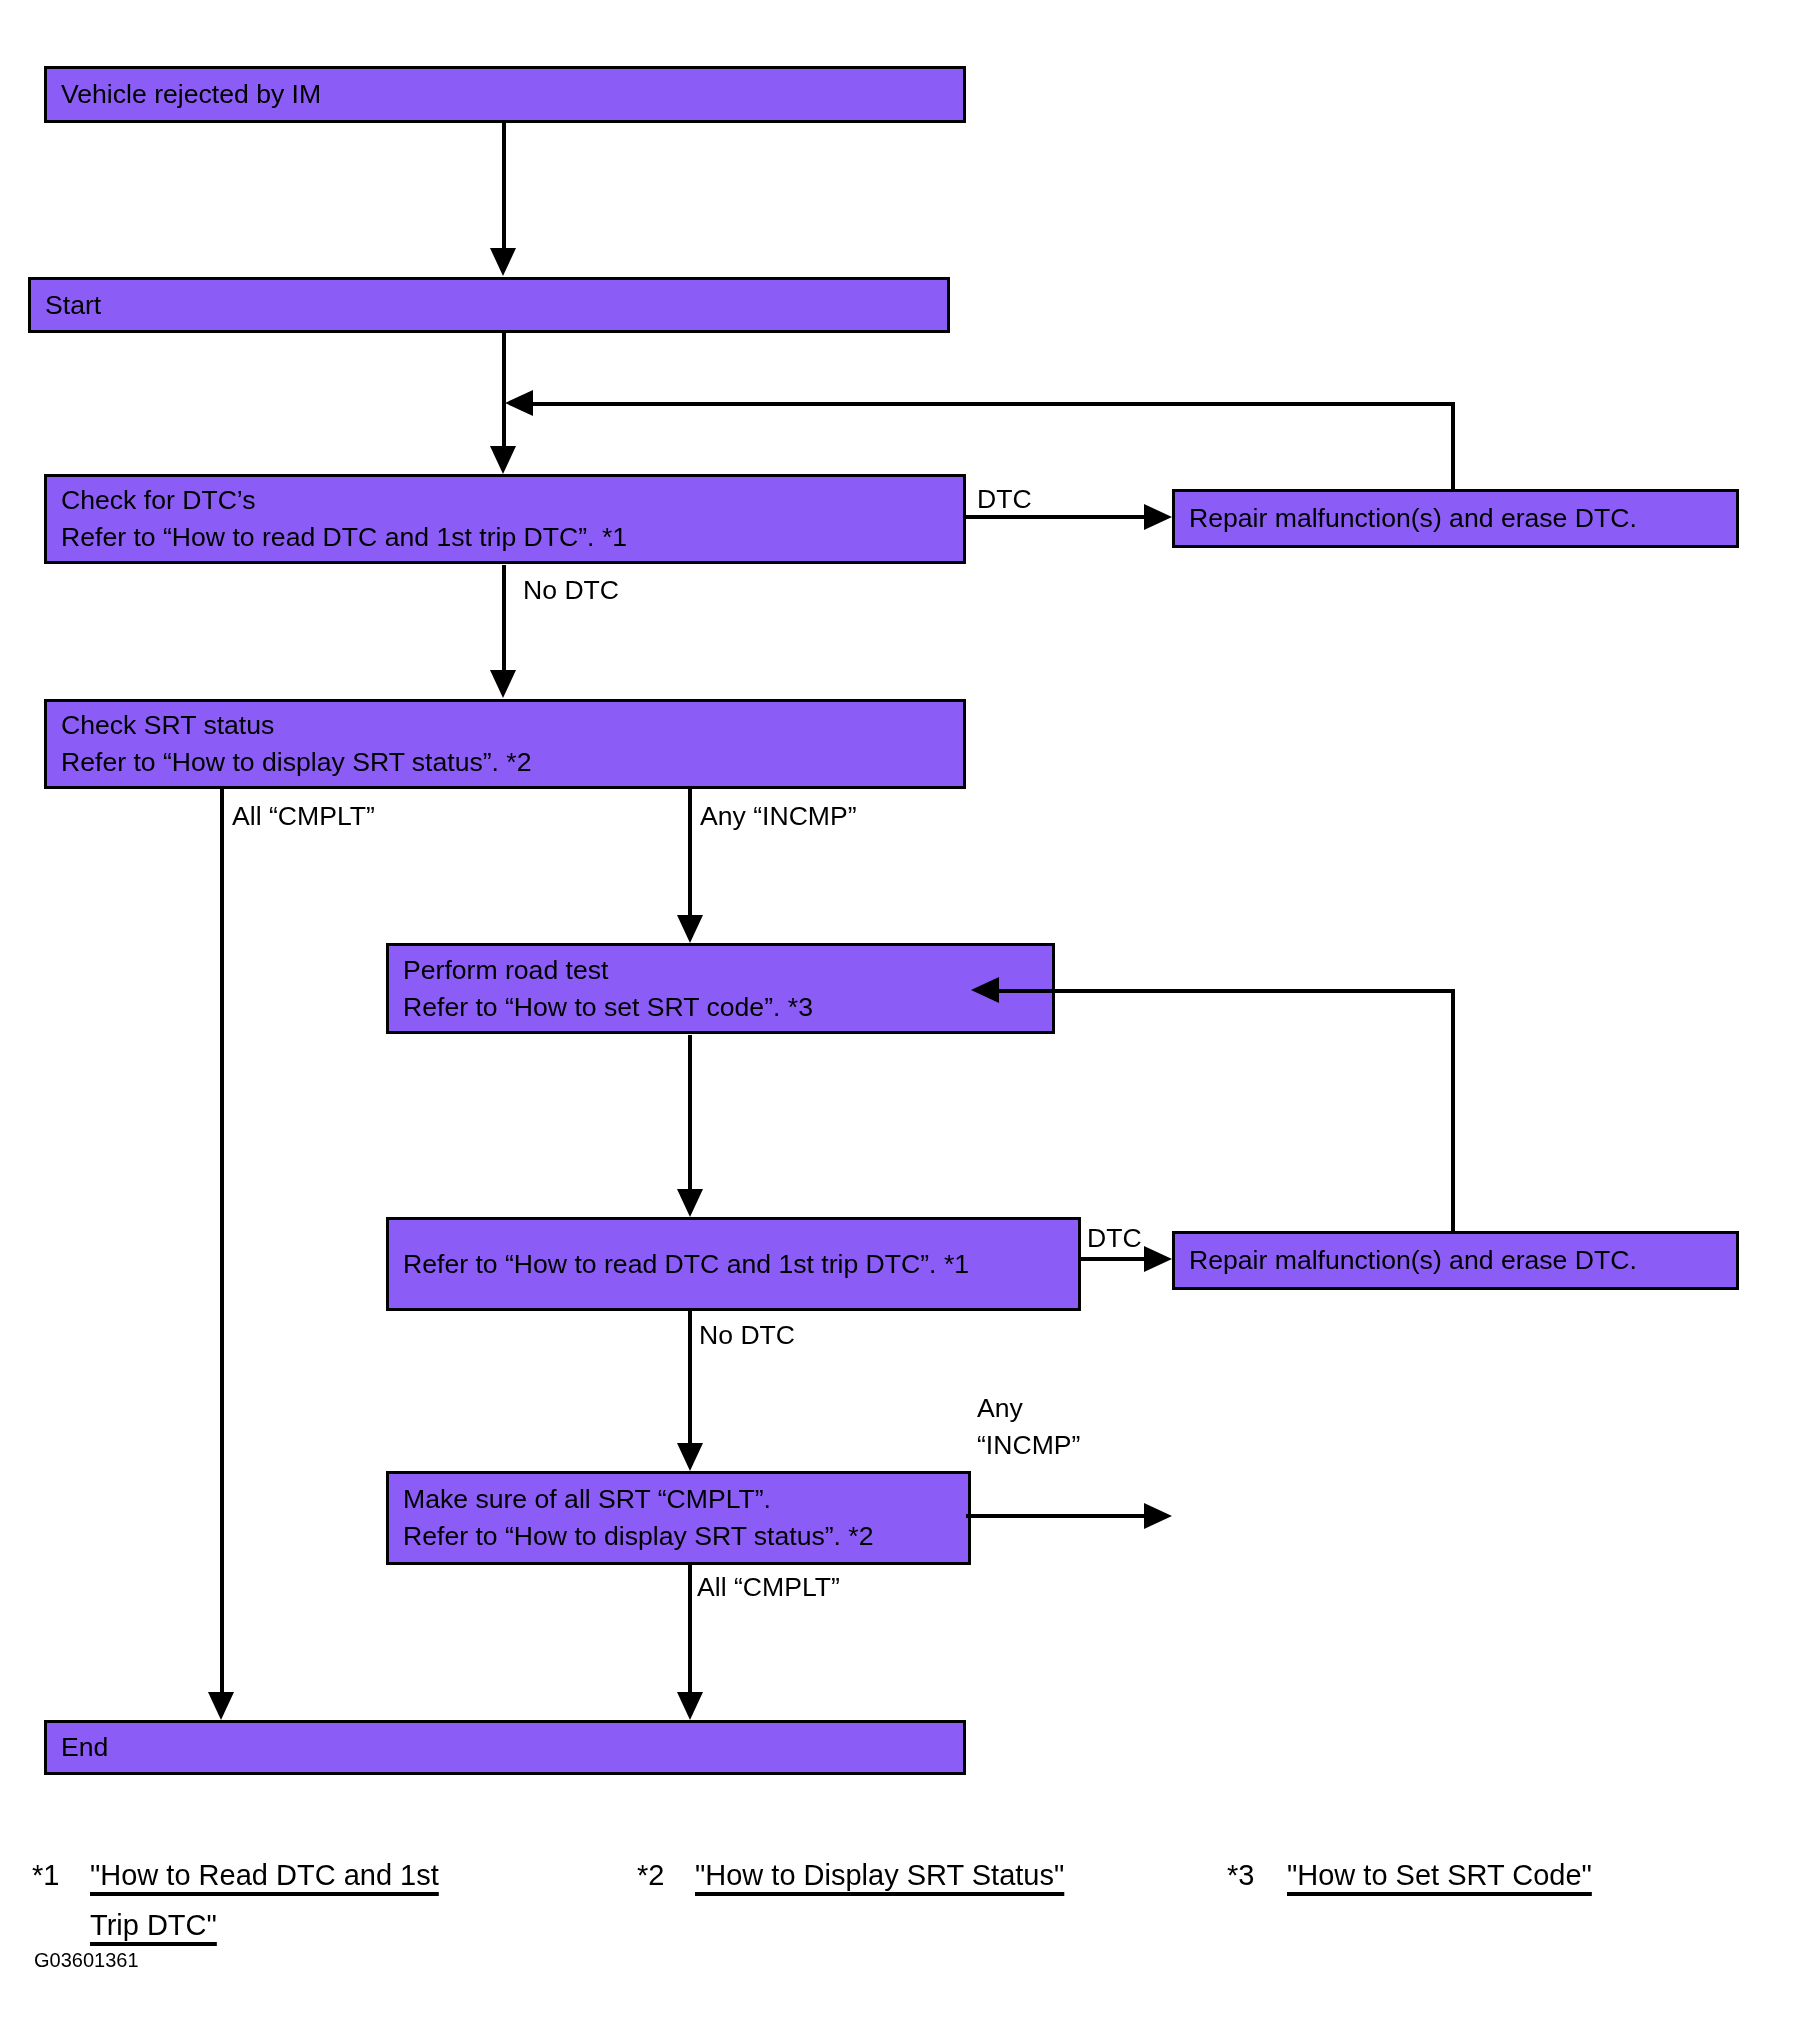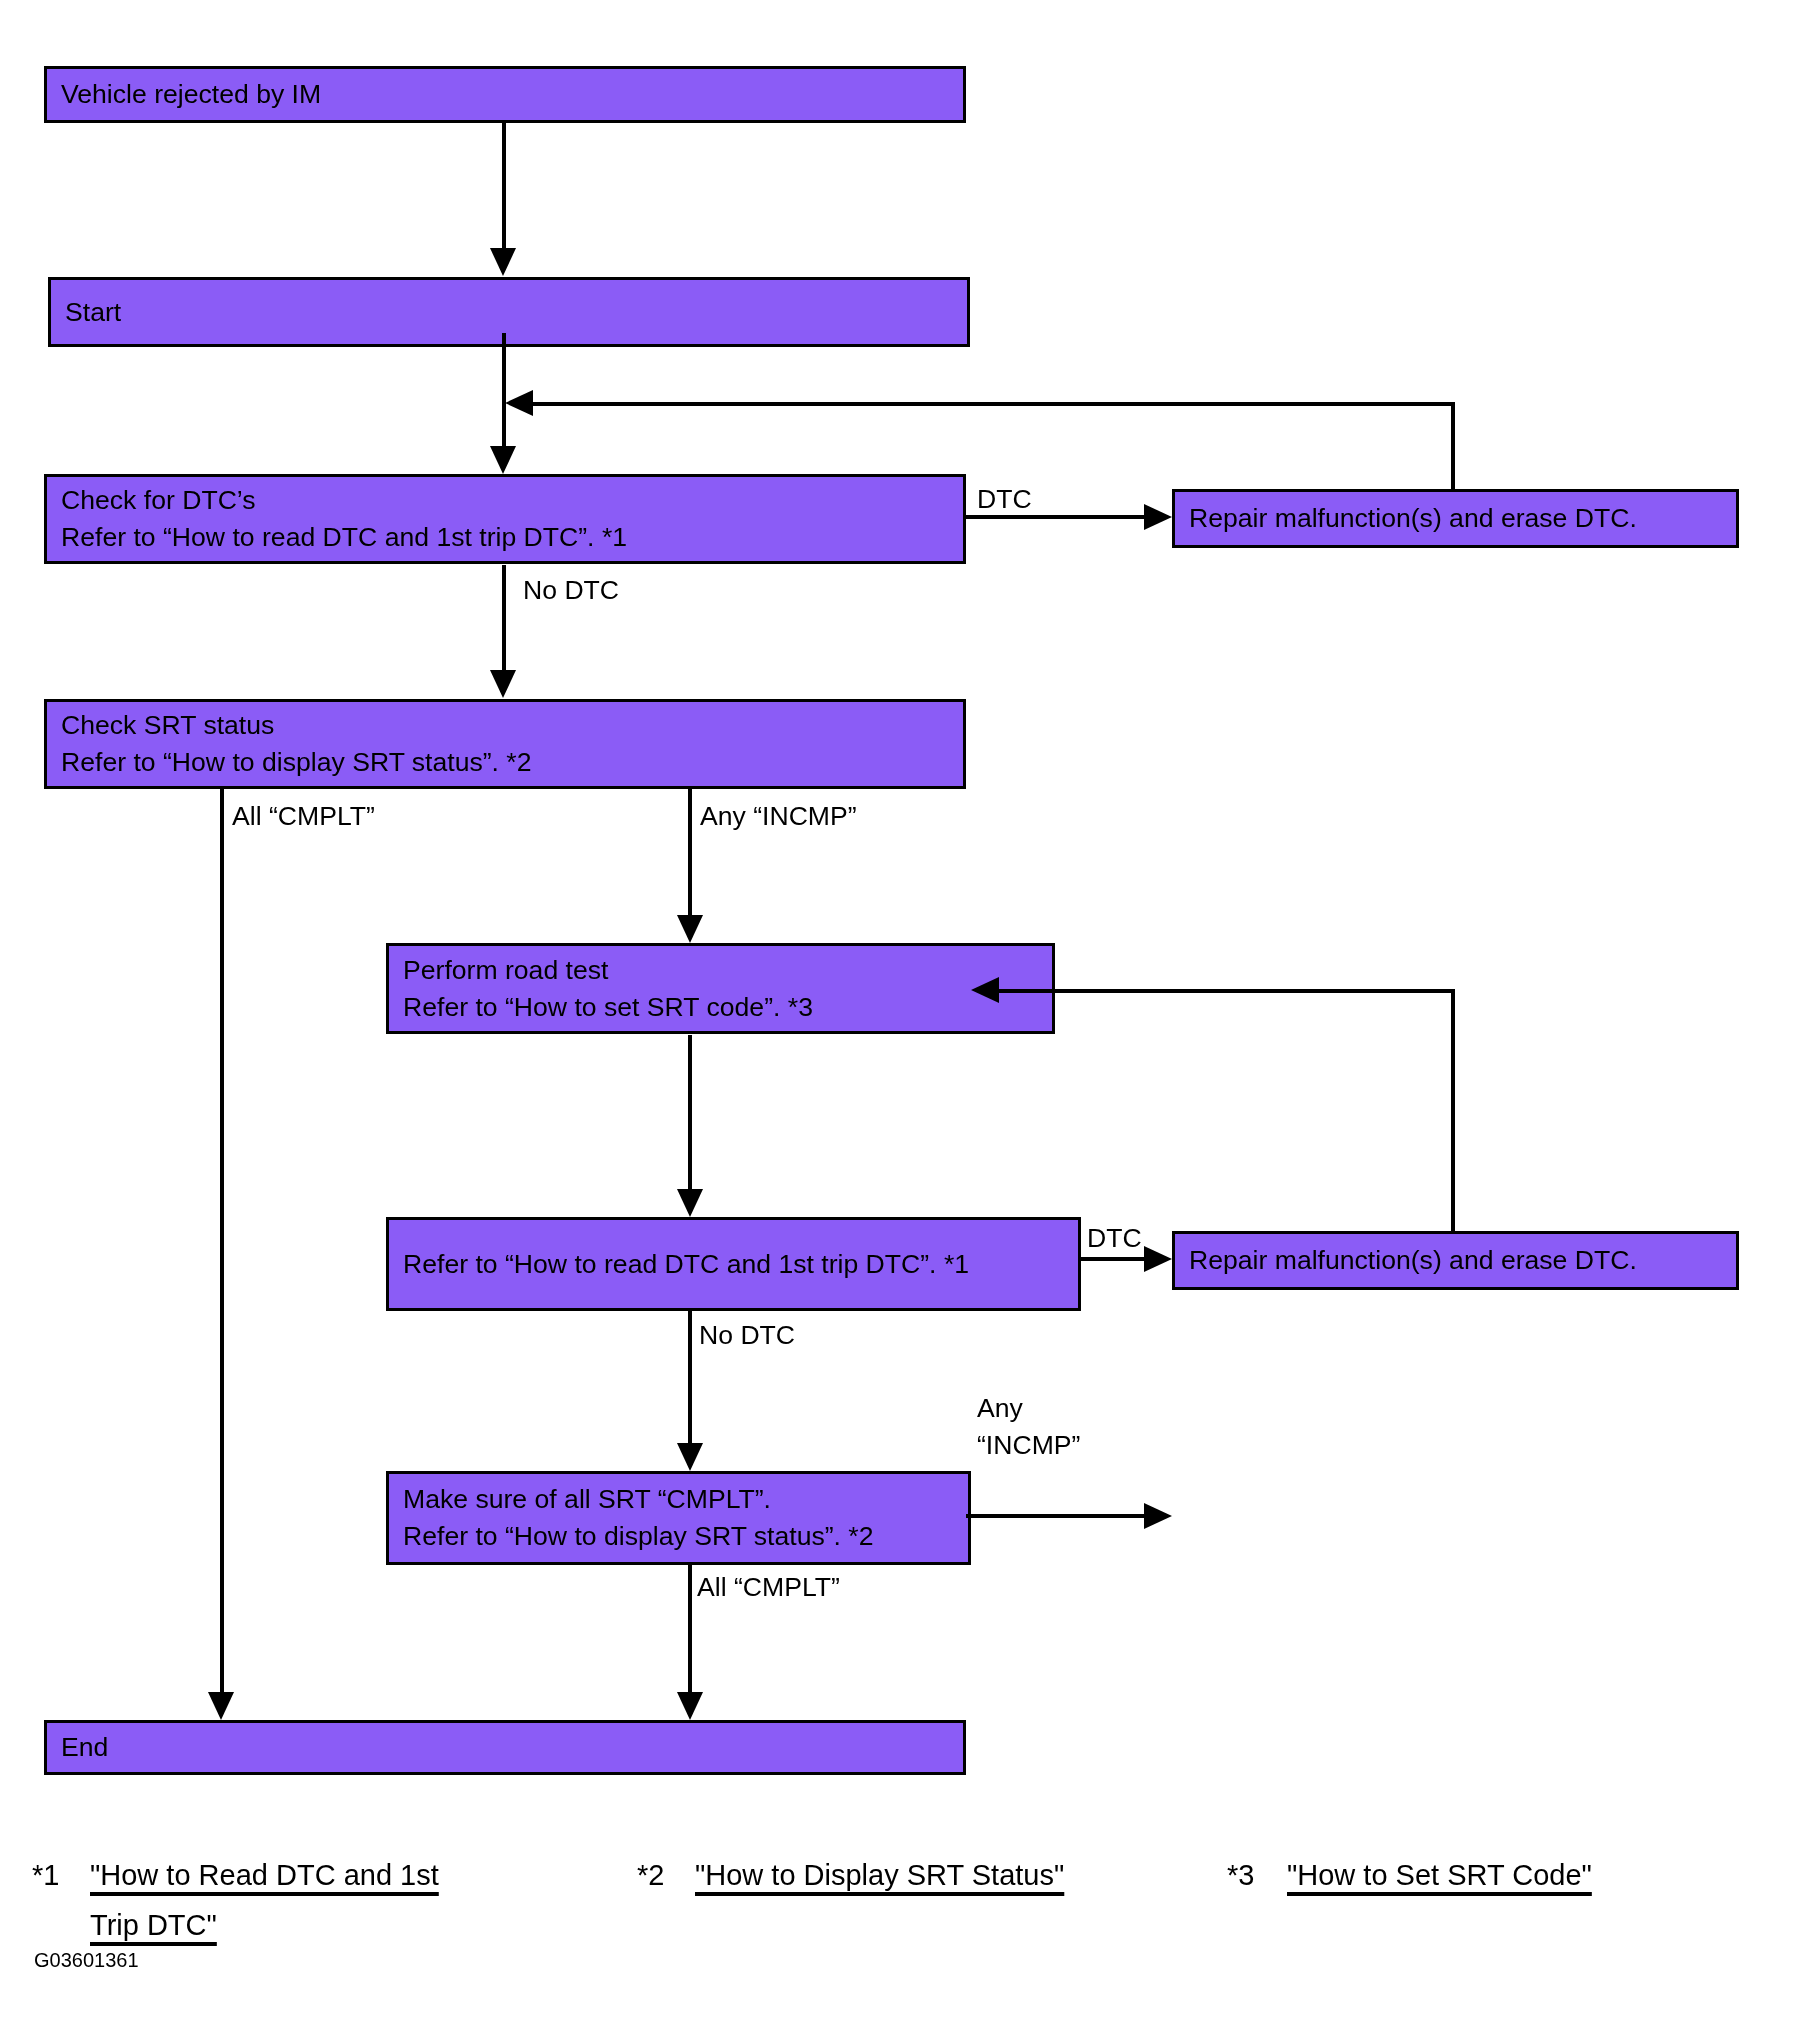--- a/index.html
+++ b/index.html
@@ -50,21 +50,21 @@
 </style>
 </head>
 <body>
 
 <div class="canvas">
 
   <div class="node" style="left:44px;top:66px;width:922px;height:57px">
     <div>Vehicle rejected by IM</div>
   </div>
 
-  <div class="node" style="left:48px;top:277px;width:922px;height:70px">
+  <div class="node" style="left:28px;top:277px;width:922px;height:56px">
     <div>Start</div>
   </div>
 
   <div class="node" style="left:44px;top:474px;width:922px;height:90px">
     <div>Check for DTC’s</div>
     <div>Refer to “How to read DTC and 1st trip DTC”. *1</div>
   </div>
 
   <div class="node" style="left:1172px;top:489px;width:567px;height:59px">
     <div>Repair malfunction(s) and erase DTC.</div>

